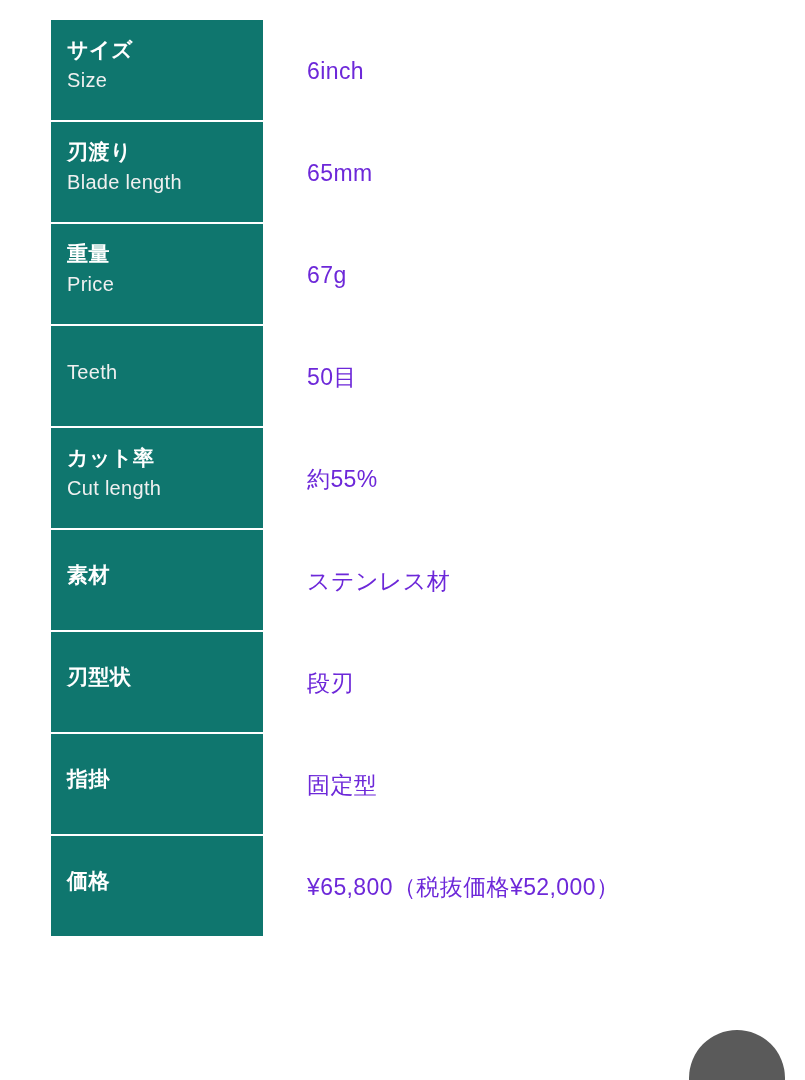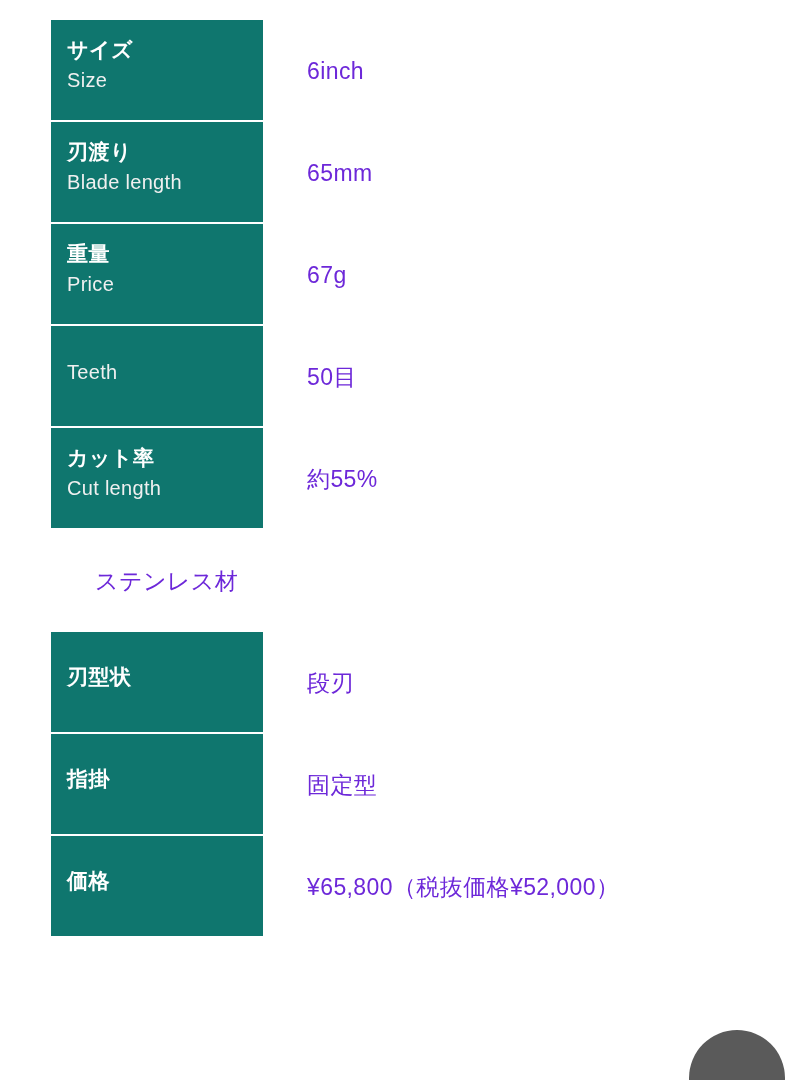--- a/index.html
+++ b/index.html
@@ -123,20 +123,23 @@
 
   <div class="spec-row">
     <div class="spec-label">
       <span class="label-ja">カット率</span>
       <span class="label-en">Cut length</span>
     </div>
     <div class="spec-value">約55%</div>
   </div>
 
   <div class="spec-row">
+    <div class="spec-label">
+      <span class="label-ja only">素材</span>
+    </div>
     <div class="spec-value">ステンレス材</div>
   </div>
 
   <div class="spec-row">
     <div class="spec-label">
       <span class="label-ja only">刃型状</span>
     </div>
     <div class="spec-value">段刃</div>
   </div>
 

